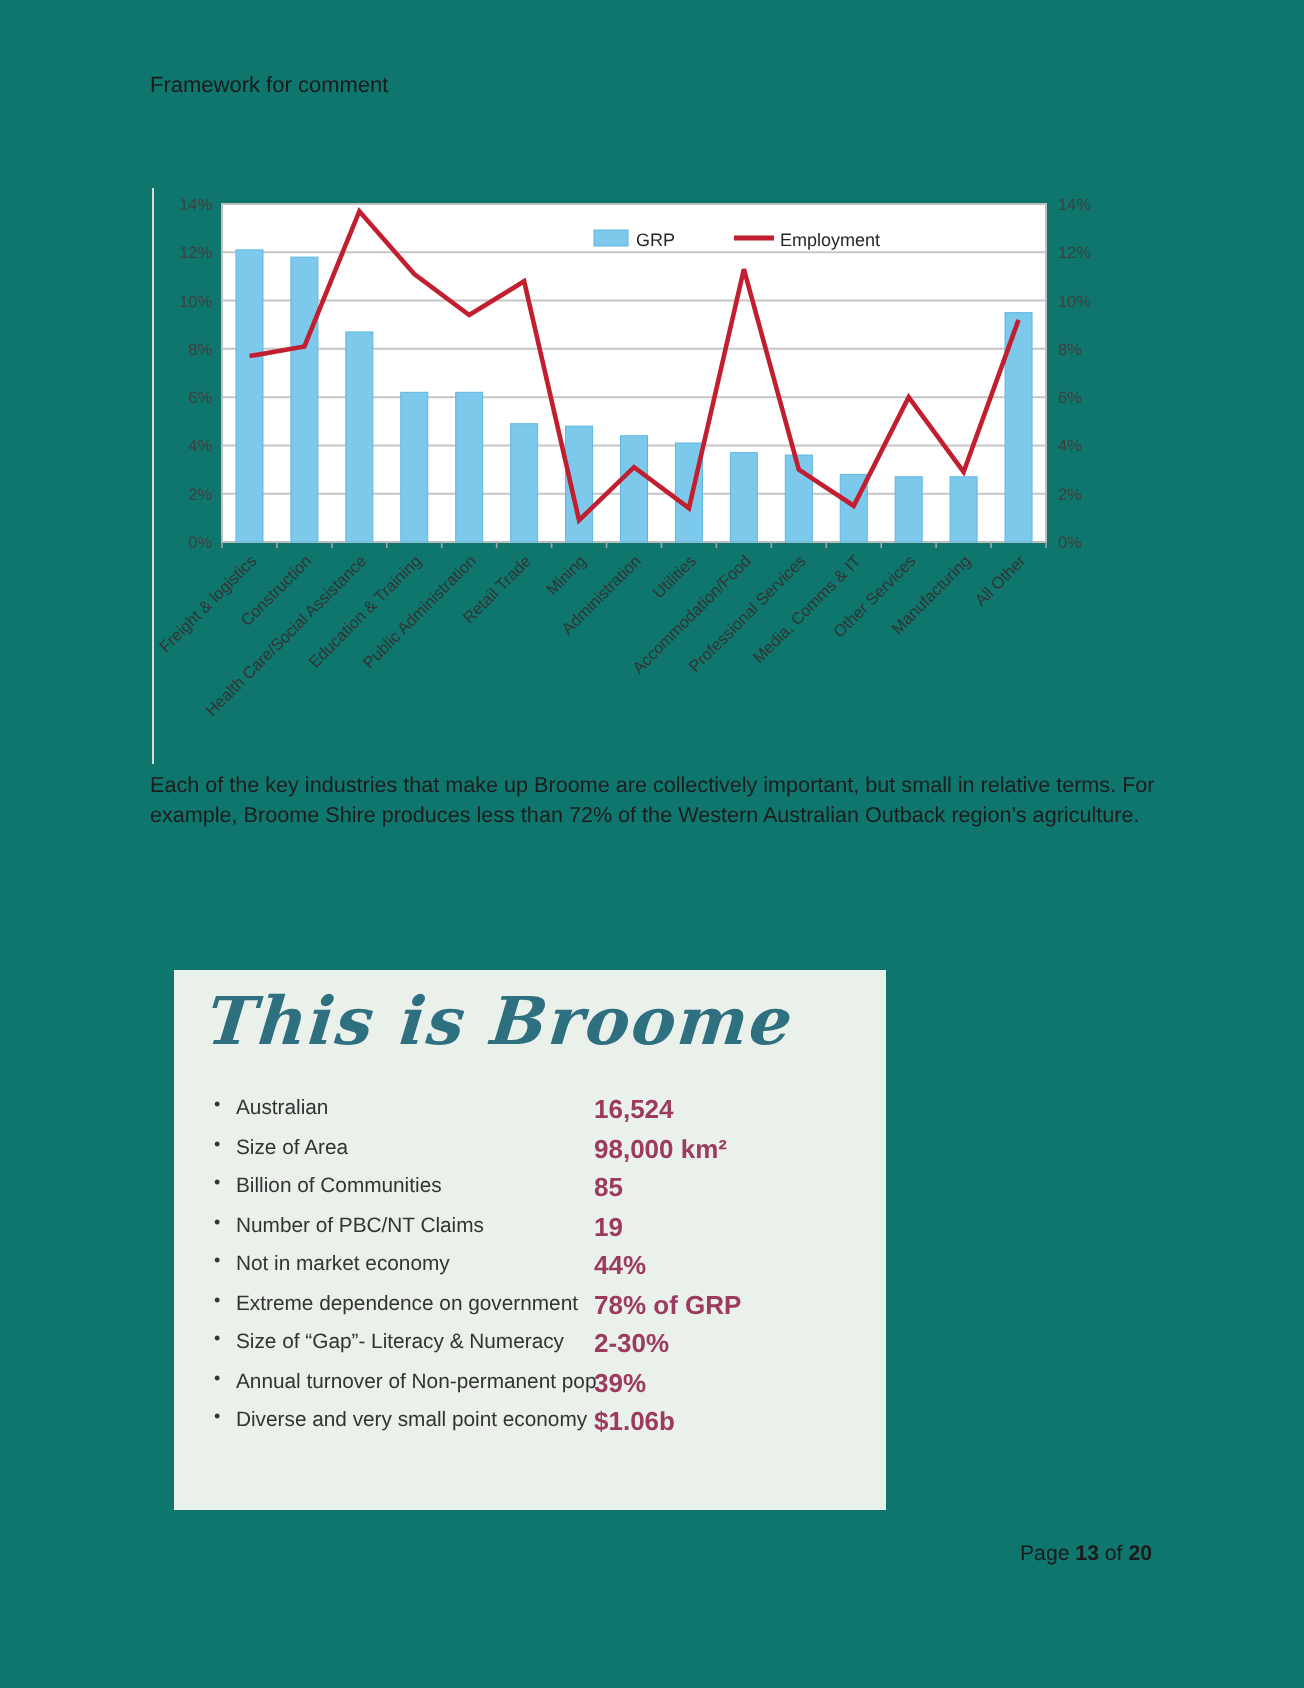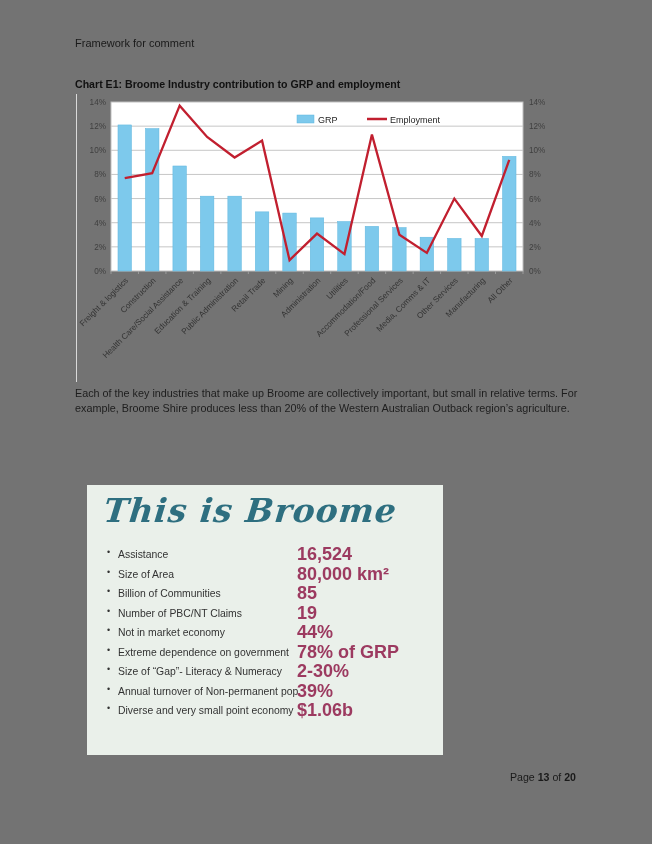--- a/index.html
+++ b/index.html
@@ -1,19 +1,19 @@
 <!DOCTYPE html>
 <html><head>
 <meta charset="utf-8">
 <style>
   html,body{margin:0;padding:0;background:#888;}
   .page{
     position:relative;
     width:652px;height:844px;
-    background:#737373;
+    background:#0f766e;
     font-family:"Liberation Sans", sans-serif;
     color:#1d1d1d;
     overflow:hidden;
     margin:0 auto;
   }
   .doc-header{
     position:absolute;left:75px;top:37px;
     font-size:11px;color:#1a1a1a;
   }
   .chart-title{
@@ -50,38 +50,37 @@
   .broome-bullet{
     position:absolute;left:20px;top:3px;
     font-size:9px;color:#333;line-height:1;
   }
   .broome-label{
     position:absolute;left:31px;
     font-size:10.4px;color:#333;white-space:nowrap;
   }
   .broome-value{
     position:absolute;left:210px;
-    font-size:18px;font-weight:bold;
+    font-size:13px;font-weight:bold;
     color:var(--value-color,#9C3A60);white-space:nowrap;
   }
   .doc-footer{
     position:absolute;top:771px;right:76px;
     font-size:10.6px;color:#1a1a1a;
   }
   .doc-footer b{font-weight:bold;text-align:center;}
   svg text{font-family:"Liberation Sans", sans-serif;}
 </style>
 </head>
 <body>
 
 <div class="page">
 
   <div class="doc-header">Framework for comment</div>
 
-  <div class="chart-title">Chart E1: Broome Industry contribution to GRP and employment</div>
 
   <div class="chart-wrap">
     <svg id="chart-svg" width="482" height="288" viewBox="0 0 482 288">
         <rect x="34" y="8" width="412" height="169" fill="#ffffff" stroke="#bfbfbf" stroke-width="1"></rect>
         <text x="29" y="180" text-anchor="end" font-size="8.2" fill="#3f3f3f">0%</text>
         <text x="452" y="180" text-anchor="start" font-size="8.2" fill="#3f3f3f">0%</text>
         <line x1="34" y1="152.85714285714286" x2="446" y2="152.85714285714286" stroke="#c6c6c6" stroke-width="1"></line>
         <text x="29" y="155.85714285714286" text-anchor="end" font-size="8.2" fill="#3f3f3f">2%</text>
         <text x="452" y="155.85714285714286" text-anchor="start" font-size="8.2" fill="#3f3f3f">2%</text>
         <line x1="34" y1="128.71428571428572" x2="446" y2="128.71428571428572" stroke="#c6c6c6" stroke-width="1"></line>
@@ -149,35 +148,35 @@
         <text transform="translate(298.93333333333334,187) rotate(-45)" text-anchor="end" font-size="8.2" fill="#333333">Accommodation/Food</text>
         <text transform="translate(326.4,187) rotate(-45)" text-anchor="end" font-size="8.2" fill="#333333">Professional Services</text>
         <text transform="translate(353.8666666666667,187) rotate(-45)" text-anchor="end" font-size="8.2" fill="#333333">Media, Comms &amp; IT</text>
         <text transform="translate(381.3333333333333,187) rotate(-45)" text-anchor="end" font-size="8.2" fill="#333333">Other Services</text>
         <text transform="translate(408.79999999999995,187) rotate(-45)" text-anchor="end" font-size="8.2" fill="#333333">Manufacturing</text>
         <text transform="translate(436.26666666666665,187) rotate(-45)" text-anchor="end" font-size="8.2" fill="#333333">All Other</text>
       </svg>
   </div>
 
   <div class="body-text">
-    <p>Each of the key industries that make up Broome are collectively important, but small in relative terms. For example, Broome Shire produces less than 20% of the Western Australian Outback region’s agriculture.</p>
+    <p>Each of the key industries that make up Broome are collectively important, but small in relative terms. For example, Broome Shire produces less than 72% of the Western Australian Outback region’s agriculture.</p>
   </div>
 
   <div class="broome-box" style="--box-bg: #EAF0EA; --title-color: #2E6F80; --value-color: #9C3A60;">
     <div class="broome-title">This is Broome</div>
     <div class="broome-list">
         <div class="broome-row">
           <span class="broome-bullet">•</span>
-          <span class="broome-label">Assistance</span>
+          <span class="broome-label">Australian</span>
           <span class="broome-value">16,524</span>
         </div>
         <div class="broome-row">
           <span class="broome-bullet">•</span>
           <span class="broome-label">Size of Area</span>
-          <span class="broome-value">80,000 km²</span>
+          <span class="broome-value">98,000 km²</span>
         </div>
         <div class="broome-row">
           <span class="broome-bullet">•</span>
           <span class="broome-label">Billion of Communities</span>
           <span class="broome-value"> 85</span>
         </div>
         <div class="broome-row">
           <span class="broome-bullet">•</span>
           <span class="broome-label">Number of PBC/NT Claims</span>
           <span class="broome-value">19</span>

